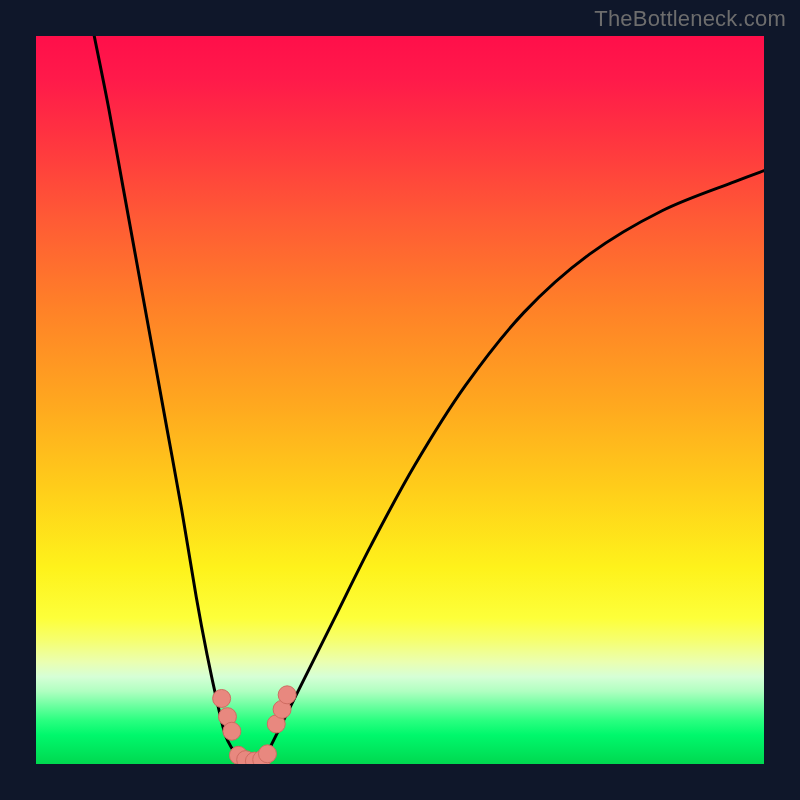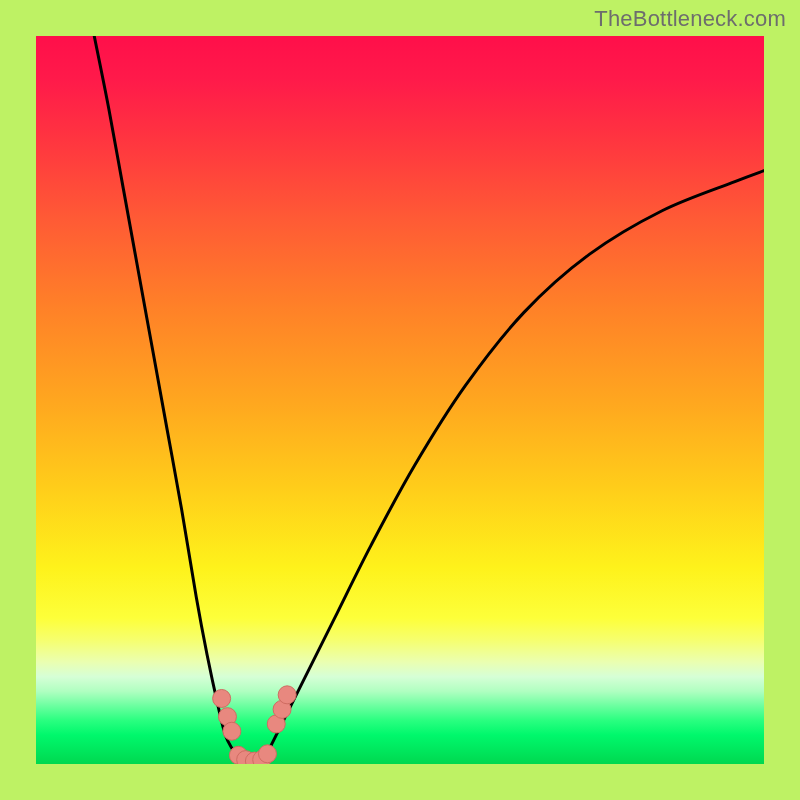--- a/index.html
+++ b/index.html
@@ -10,21 +10,21 @@
     overflow: hidden;
     background: #000;
     font-family: Arial, Helvetica, sans-serif;
   }
   .frame {
     position: absolute;
     top: 0;
     left: 0;
     width: 800px;
     height: 800px;
-    background: #bef264;
+    background: #0f172a;
   }
   .plot-area {
     position: absolute;
     top: 36px;
     left: 36px;
     width: 728px;
     height: 728px;
     overflow: hidden;
   }
   .gradient {

